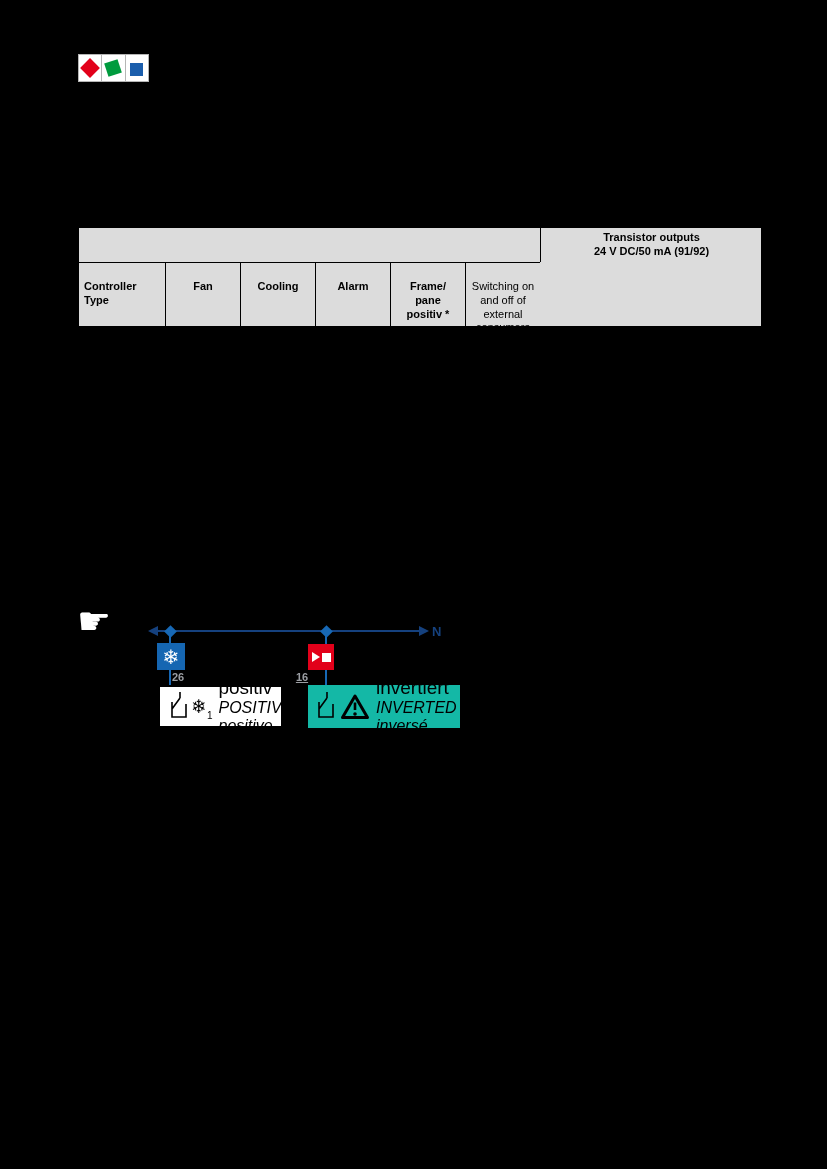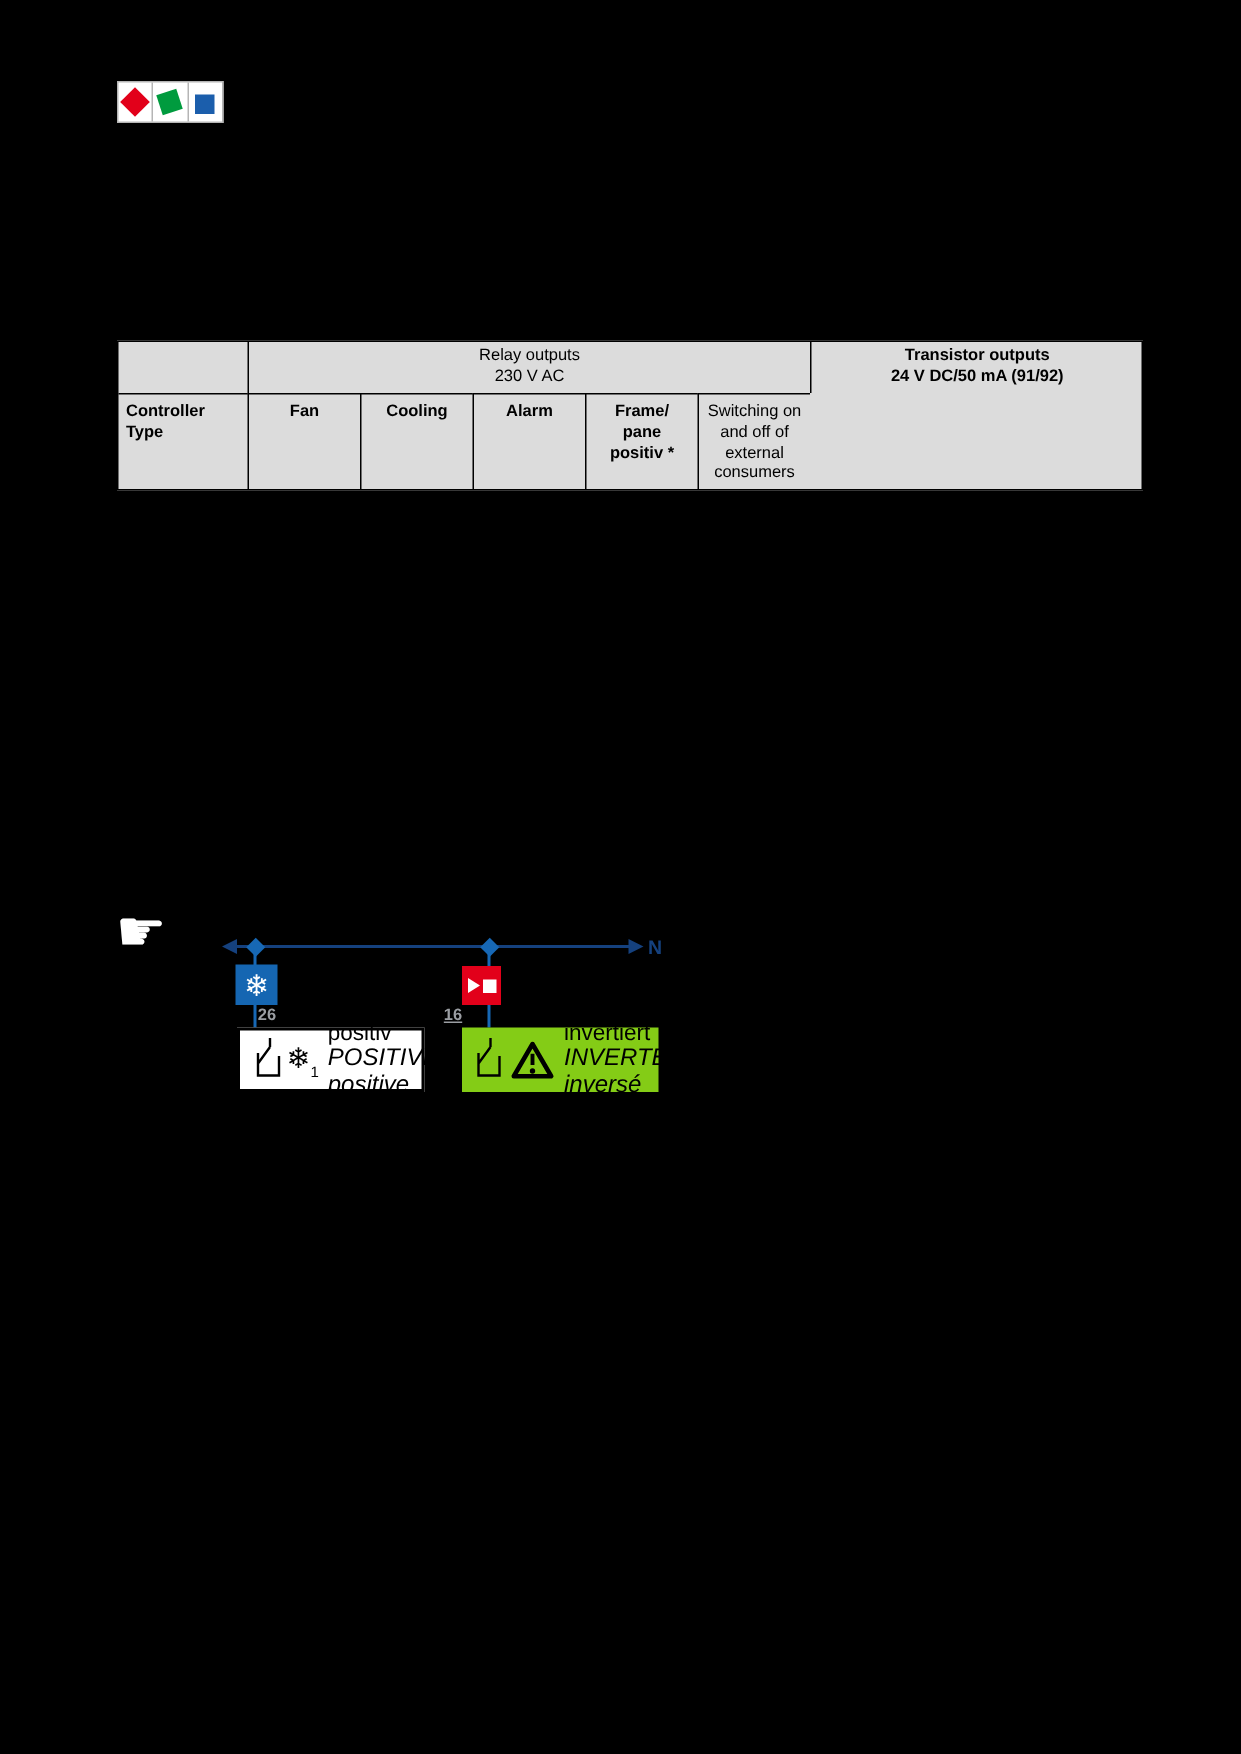--- a/index.html
+++ b/index.html
@@ -43,21 +43,21 @@
     border-left:1px solid #000; border-top:1px solid #000;
     font-size:11px; line-height:1.25; white-space:pre-line;
     display:flex; align-items:center; justify-content:center;
     text-align:center; padding:2px 3px;
   }
   .cell.r1 { border-top:none; }
   .cell.c1 { border-left:none; }
   .cell.b  { font-weight:bold; }
   .cell.span-relay      { grid-column:2 / 7; }
   .cell.span-transistor { grid-column:7 / 10; }
-  .cell.head2 { align-items:flex-start; padding-top:5px; }
+  .cell.head2 { align-items:flex-start; padding-top:17px; }
   .cell.controller { justify-content:flex-start; text-align:left; padding-left:5px; }
 
   
   .hand-icon {
     position:absolute; left:77px; top:602px; color:#fff; font-size:38px; line-height:1;
     font-family:"DejaVu Sans", sans-serif;
   }
   .hline { position:absolute; left:154px; top:630px; width:268px; height:2px; background:#15417e; }
   .arrow { position:absolute; width:0; height:0; border-top:5px solid transparent; border-bottom:5px solid transparent; }
   .arrow.left  { left:148px; top:626px; border-right:10px solid #15417e; }
@@ -84,26 +84,26 @@
     position:absolute; top:671px; width:18px; color:#9b9ea3; font-size:11px;
     font-weight:bold; text-align:center;
   }
   .terminal.t-left  { left:169px; }
   .terminal.t-right { left:293px;text-decoration:underline; }
 
   .legend-box {
     position:absolute; top:685px; height:43px; display:flex; align-items:center; color:#000;
   }
   .legend-box.positive { left:158px; width:125px; background:#fff; border:2px solid #000; padding-left:5px; }
-  .legend-box.inverted { left:308px; width:131px; background:#84cc16; padding-left:4px; }
+  .legend-box.inverted { left:308px; width:152px; background:#14b8a6; padding-left:4px; }
   .relay-svg { flex:0 0 auto; }
   .flake-black { color:#000; font-size:19px; line-height:1; margin-left:1px; font-family:"DejaVu Sans", sans-serif; }
   .flake-sub { font-size:10px; color:#000; align-self:flex-end; margin-bottom:5px; }
   .legend-text { margin-left:6px; line-height:1.1; }
-  .legend-text .l1 { font-size:15px; font-weight:500; }
+  .legend-text .l1 { font-size:19px; font-weight:500; }
   .legend-text .l2, .legend-text .l3 { font-size:16px; font-style:italic; }
   .warn-svg { flex:0 0 auto; margin-left:3px; }
 </style>
 </head>
 <body>
 
 <div id="canvas">
 
   <div class="brand-logo">
     <div class="brand-cell">
@@ -113,22 +113,20 @@
       <div class="brand-sq green"></div>
     </div>
     <div class="brand-cell">
       <div class="brand-sq blue"></div>
     </div>
   </div>
 
 
   <div class="io-table">
     <div class="cell r1 c1"></div>
-    <div class="cell r1 span-relay">Relay outputs
-230 V AC</div>
     <div class="cell r1 span-transistor b">Transistor outputs
 24 V DC/50 mA (91/92)</div>
 
     <div class="cell c1 b head2 controller">Controller
 Type</div>
     <div class="cell b head2">Fan</div>
     <div class="cell b head2">Cooling</div>
     <div class="cell b head2">Alarm</div>
     <div class="cell b head2">Frame/
 pane

